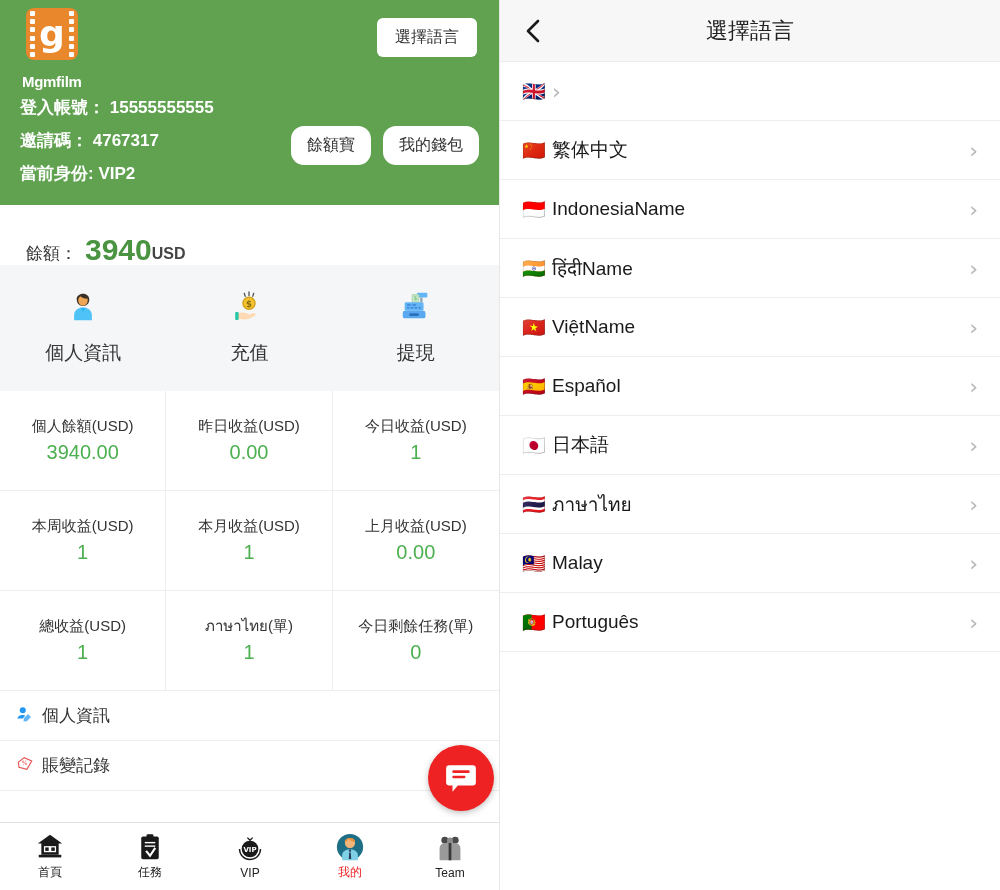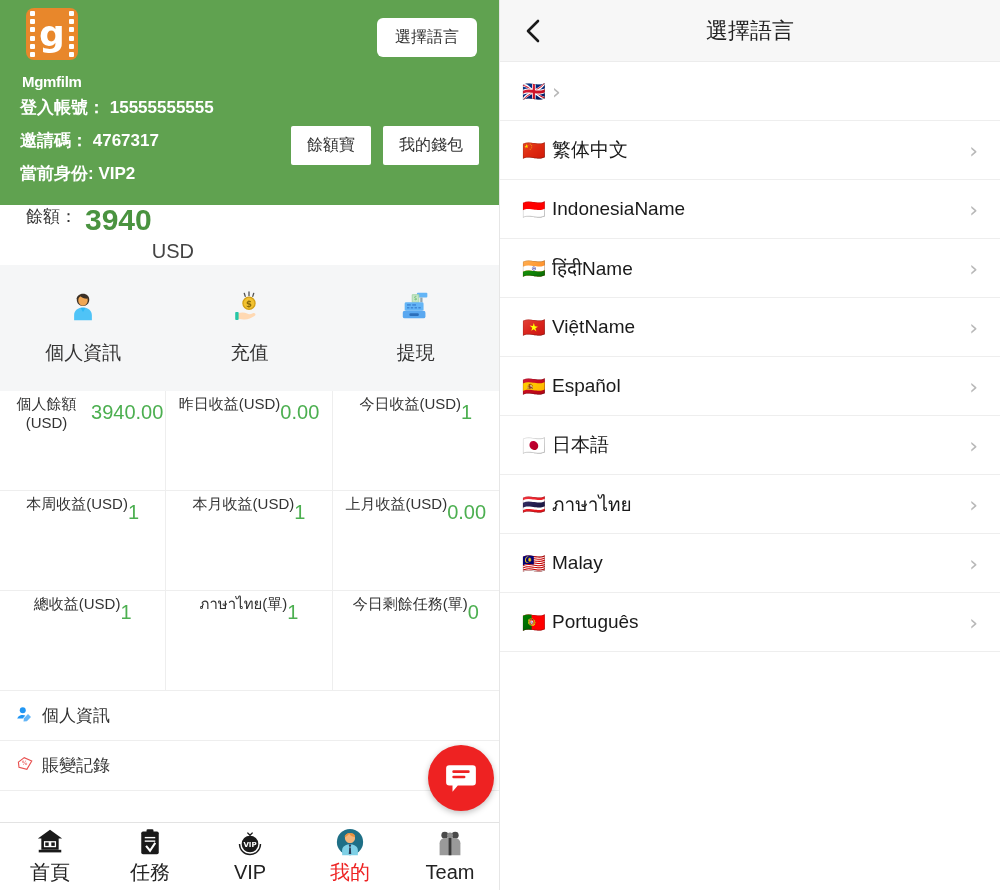--- a/index.html
+++ b/index.html
@@ -68,47 +68,47 @@
   .acct-block { position: absolute; left: 20px; top: 96px; }
   .acct-line {
     color: #ffffff; font-size: 17px; font-weight: bold;
     margin-bottom: 10px; white-space: nowrap;
   }
   .acct-line .lbl { font-weight: bold; }
 
   .hdr-btns { position: absolute; right: 20px; top: 126px; display: flex; gap: 12px; }
   .hdr-btn {
     background: #ffffff; color: #333; font-size: 16px;
-    padding: 9px 16px; border-radius: 2px; border: none; cursor: pointer;
+    padding: 9px 16px; border-radius: 13px; border: none; cursor: pointer;
     font-family: "Liberation Sans", sans-serif; white-space: nowrap;
   }
 
   .balance-row {
-    height: 60px; display: flex; align-items: flex-start;
+    height: 60px; display: flex; align-items: flex-end;
     padding-left: 26px; background: #fff;
   }
   .balance-label { font-size: 17px; color: #333; margin-right: 8px; }
   .balance-value { font-size: 30px; font-weight: bold; color: #4a9340; line-height: 1; }
-  .balance-cur { font-size: 20px; color: #444; font-weight: normal; align-self: flex-end; padding-bottom: 2px;}
+  .balance-cur { font-size: 16px; color: #444; font-weight: bold; align-self: flex-end; padding-bottom: 2px;}
 
   .actions {
     display: flex; background: #f5f6f7;
     height: 126px; align-items: center;
   }
   .action {
     flex: 1; text-align: center; cursor: pointer;
   }
   .action-icon { font-size: 34px; line-height: 1; height: 42px; }
   .action-label { font-size: 19px; color: #333; margin-top: 8px; }
 
   .stats-grid { display: flex; flex-wrap: wrap; background: #fff; }
   .stat {
     width: 33.3333%; height: 100px;
-    display: flex; flex-direction: row;
-    align-items: flex-start; justify-content: center;
+    display: flex; flex-direction: column;
+    align-items: center; justify-content: center;
     border-bottom: 1px solid #eeeeee;
     border-right: 1px solid #eeeeee;
     text-align: center;
     padding: 4px 2px;
   }
   .stat:nth-child(3n) { border-right: none; }
   .stat-label { font-size: 15px; color: #333; line-height: 1.25; }
   .stat-value { font-size: 20px; color: #4caf50; margin-top: 6px; }
 
   .menu-list { background: #fff; }
@@ -133,21 +133,21 @@
   
   .tabbar {
     position: absolute; left: 0; bottom: 0;
     width: 500px; height: 68px;
     background: #ffffff; border-top: 1px solid #e3e3e3;
     display: flex; align-items: center;
   }
   .tab { flex: 1; text-align: center; cursor: pointer; }
   .tab-ico { height: 30px; display:flex; align-items:center; justify-content:center; }
   .tab-ico svg { display:block; }
-  .tab-label { font-size: 20px; color: #222; margin-top: 2px; }
+  .tab-label { font-size: 12px; color: #222; margin-top: 2px; }
   .tab.active .tab-label { color: #ee2222; }
 
   
   .right-panel {
     position: relative;
     width: 500px; height: 890px; background: #ffffff; overflow: hidden;
   }
   .lang-header {
     height: 62px; background: #f7f7f7;
     display: flex; align-items: center; position: relative;

